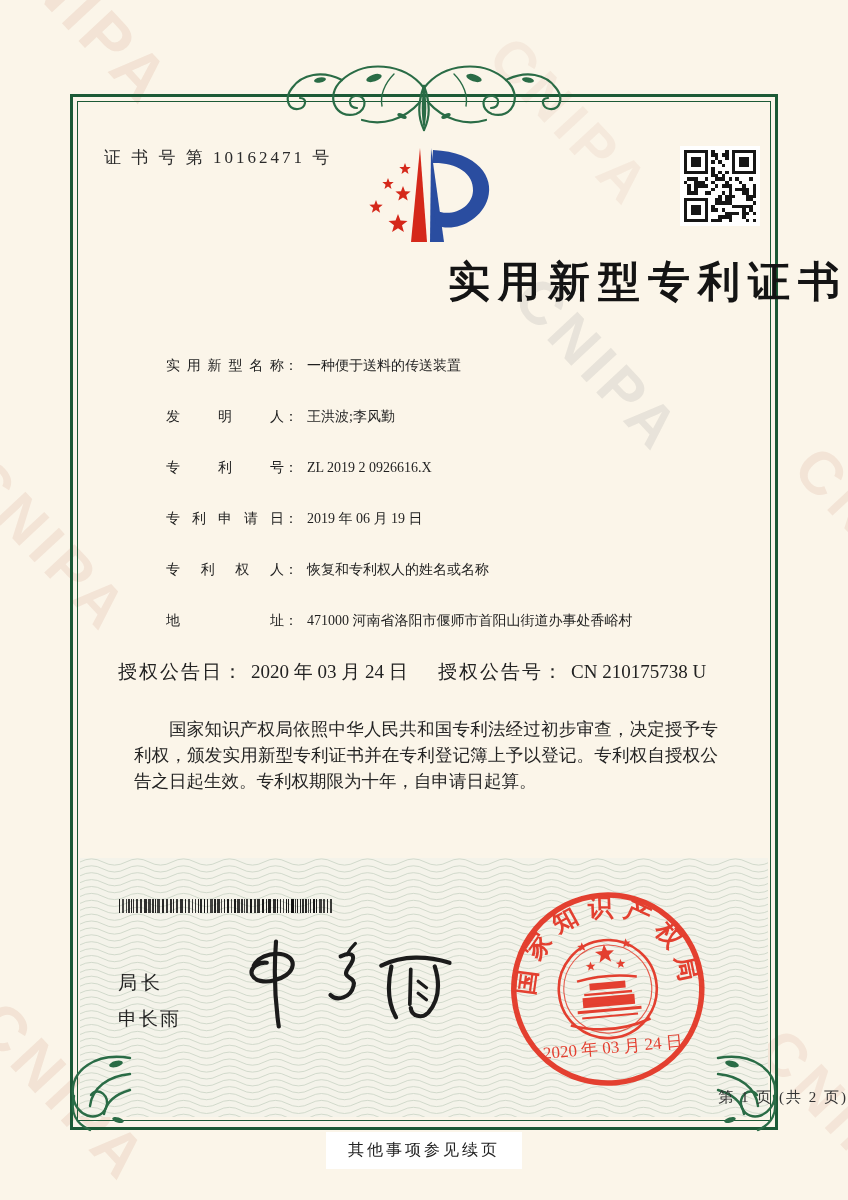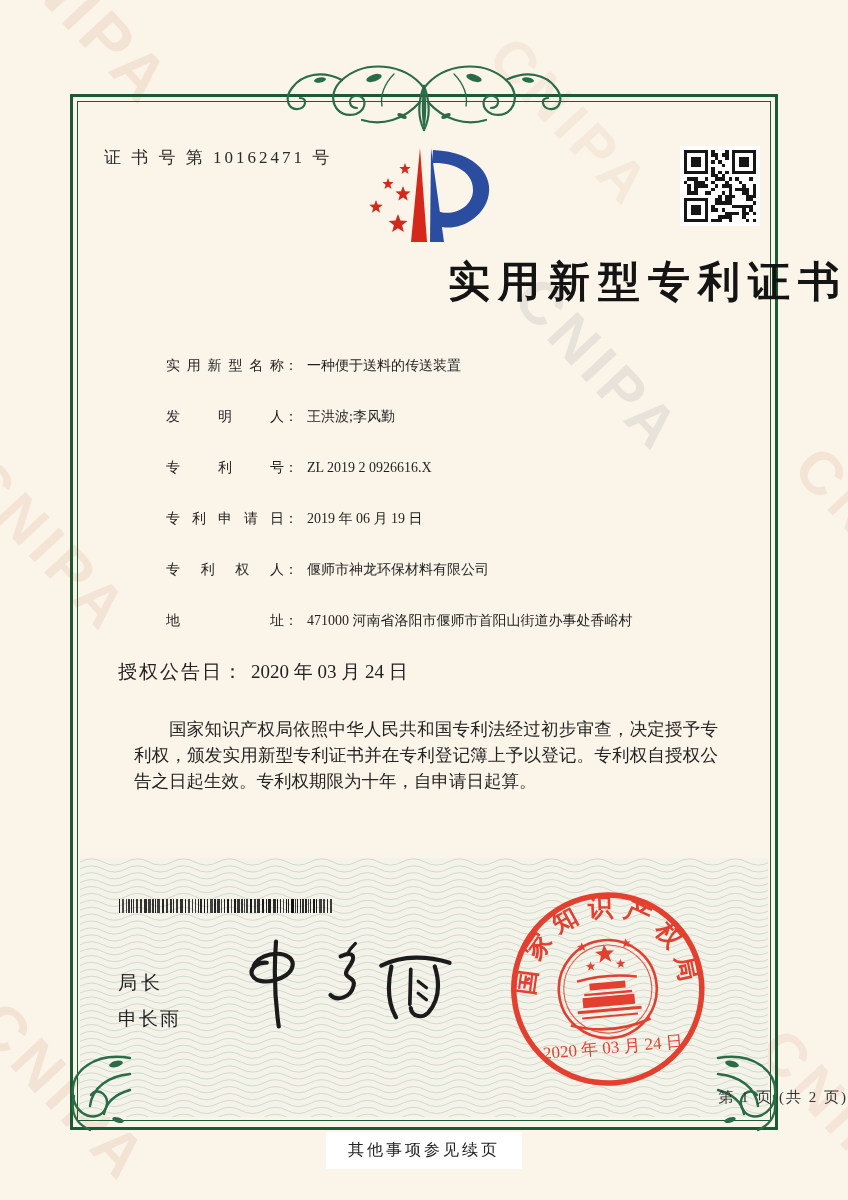--- a/index.html
+++ b/index.html
@@ -374,29 +374,32 @@
     <div class="frow">
       <span class="flabel">发明人</span><span class="fcolon">：</span><span>王洪波;李风勤</span>
     </div>
     <div class="frow">
       <span class="flabel">专利号</span><span class="fcolon">：</span><span>ZL 2019 2 0926616.X</span>
     </div>
     <div class="frow">
       <span class="flabel">专利申请日</span><span class="fcolon">：</span><span>2019 年 06 月 19 日</span>
     </div>
     <div class="frow">
-      <span class="flabel">专利权人</span><span class="fcolon">：</span><span>偃师市神龙环保材料有限公司</span>
+      <span class="flabel">专利权人</span><span class="fcolon">：</span><span>恢复和专利权人的姓名或名称</span>
     </div>
     <div class="frow">
       <span class="flabel">地址</span><span class="fcolon">：</span><span>471000 河南省洛阳市偃师市首阳山街道办事处香峪村</span>
     </div>
   </div>
 
   <div class="grant-left">
     <span class="glabel">授权公告日</span><span class="fcolon">：</span><span>2020 年 03 月 24 日</span>
+  </div>
+  <div class="grant-right">
+    <span class="glabel">授权公告号</span><span class="fcolon">：</span><span>CN 210175738 U</span>
   </div>
 
   <div class="paras">
     <p>国家知识产权局依照中华人民共和国专利法经过初步审查，决定授予专利权，颁发实用新型专利证书并在专利登记簿上予以登记。专利权自授权公告之日起生效。专利权期限为十年，自申请日起算。</p>
   </div>
 
   <svg id="barcode" class="barcode" width="218" height="14" viewBox="0 0 218 14">
       <rect x="0" y="0" width="1" height="14" fill="#111" opacity="0.95"></rect>
       <rect x="3" y="0" width="2" height="14" fill="#111" opacity="0.75"></rect>
       <rect x="7" y="0" width="1" height="14" fill="#111" opacity="0.78"></rect>

